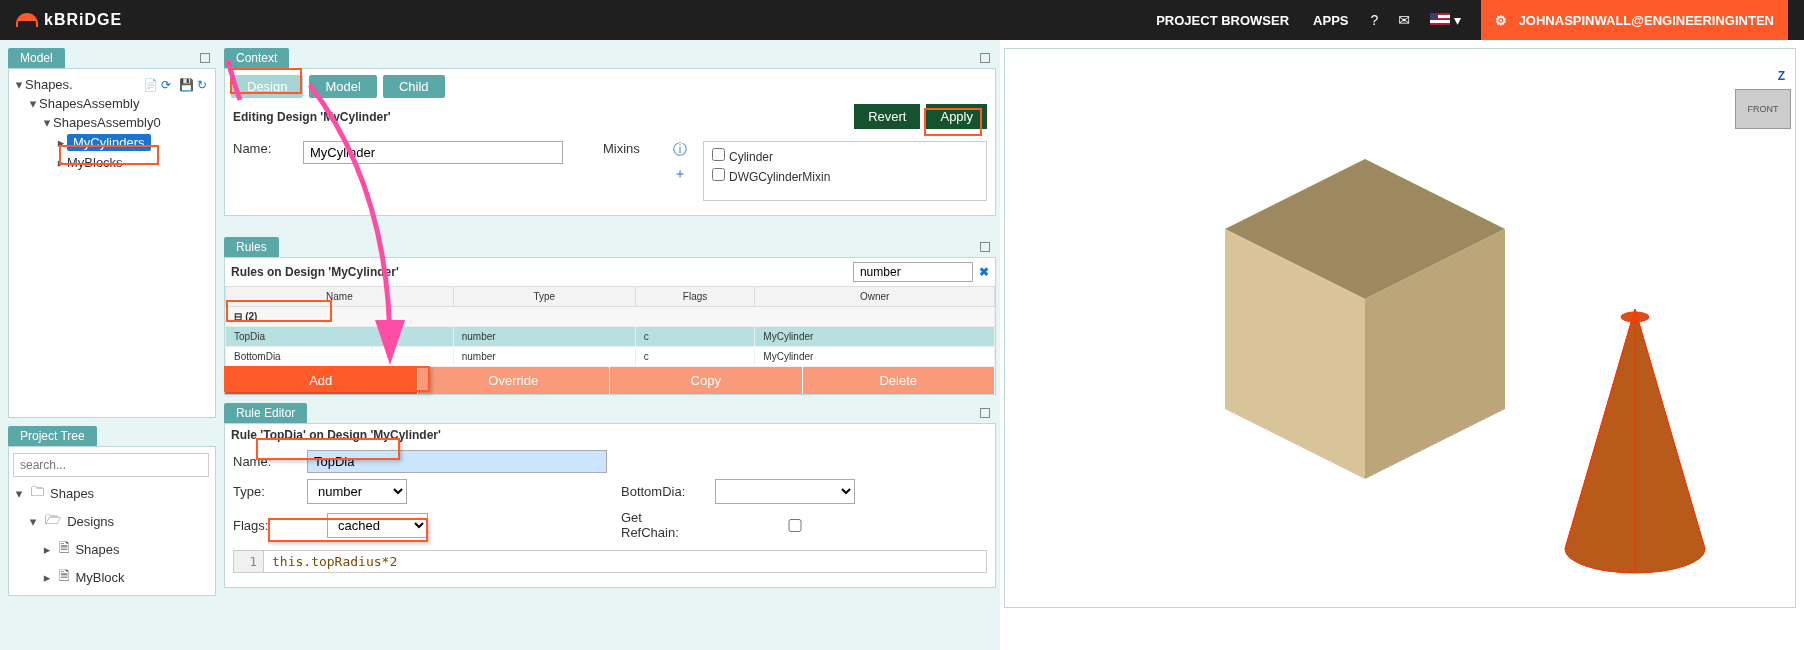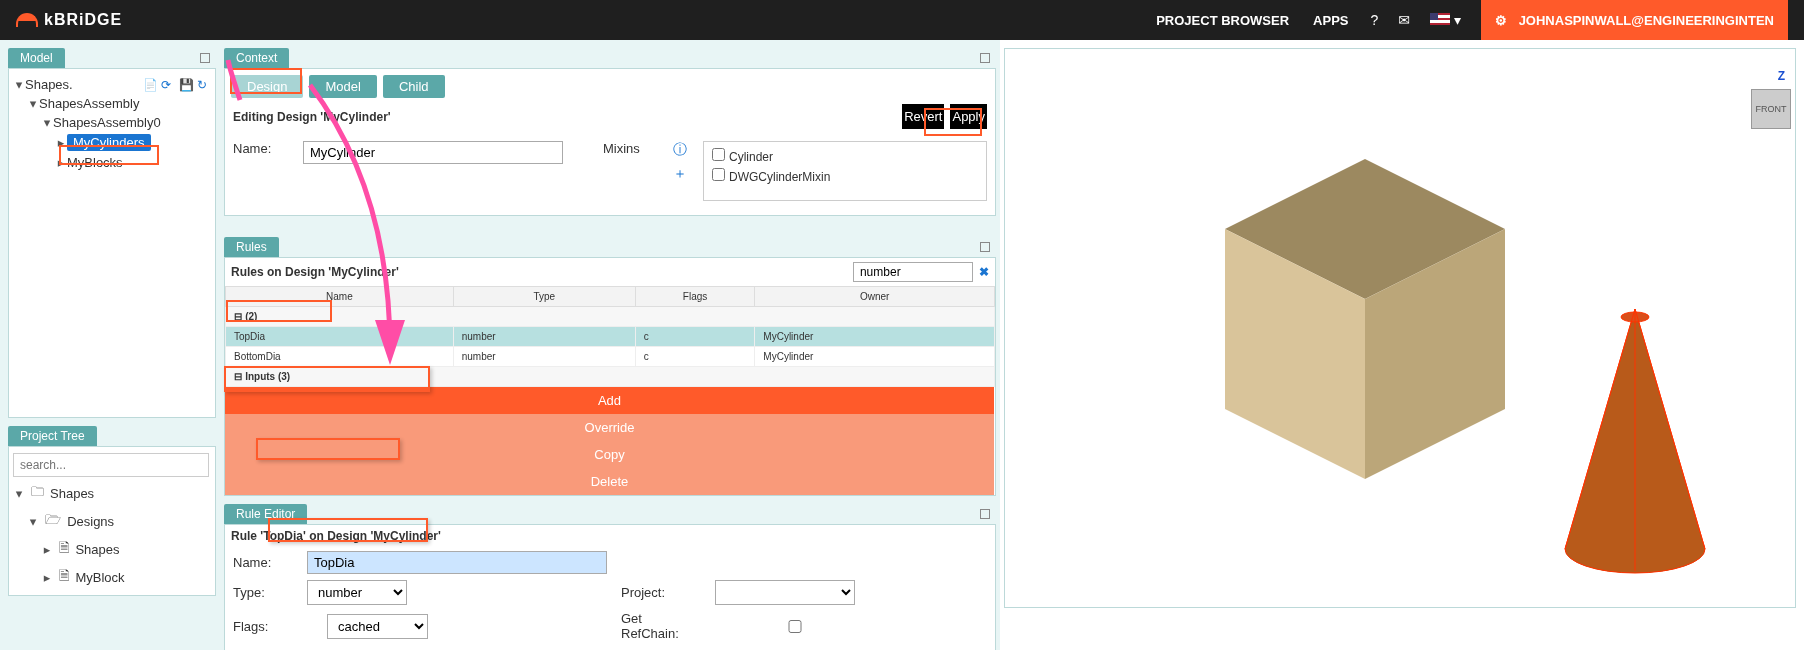--- a/index.html
+++ b/index.html
@@ -46,39 +46,39 @@
 .pt-row { display:flex; align-items:center; gap:6px; padding:3px 0; cursor:pointer; }
 .pt-ind1 { padding-left:14px; } .pt-ind2 { padding-left:28px; }
 .folder-icon { color:#333; }
 
 
 .ctx-tabs { display:flex; gap:6px; padding:6px 6px 0 6px; }
 .ctx-tab { background:#5ba8a8; color:#fff; padding:4px 16px; border-radius:2px; cursor:pointer; font-size:13px; }
 .ctx-tab.active { background:#a8d4d4; color:#fff; }
 .ctx-body { padding:0 8px 8px 8px; }
 .editing-line { font-weight:bold; font-size:12px; padding:6px 0; display:flex; align-items:center; }
-.btn-red { background:#000000; color:#fff; border:none; padding:5px 2px; margin-left:6px; cursor:pointer; font-size:13px; }
+.btn-red { background:#14532d; color:#fff; border:none; padding:5px 14px; margin-left:6px; cursor:pointer; font-size:13px; }
 .form-row { display:flex; align-items:flex-start; gap:10px; margin:6px 0; }
 .form-label { width:60px; font-size:13px; }
 .text-input { border:1px solid #aaa; padding:3px 6px; font-size:13px; width:260px; }
 .mixin-box { border:1px solid #ccc; flex:1; min-height:60px; padding:4px; font-size:12px; }
 .mixin-item { padding:2px 4px; }
 .mixin-ck { margin-right:4px; }
 .mix-icons { display:flex; flex-direction:column; gap:6px; margin-right:6px; color:#1a75d1; font-size:14px; }
 
 
 .rules-head { font-weight:bold; font-size:12px; padding:4px 6px; display:flex; align-items:center; }
 .rules-filter { margin-left:auto; border:1px solid #aaa; padding:2px 6px; font-size:12px; width:120px; }
 .rules-x { color:#1a75d1; margin-left:6px; font-weight:bold; cursor:pointer; }
 .rules-table { width:100%; border-collapse:collapse; font-size:10px; }
 .rules-table th { background:#f3f3f3; border:1px solid #ddd; padding:4px; font-weight:normal; text-align:center; }
 .rules-table td { border:1px solid #eee; padding:4px 8px; }
 .gr-row td { background:#f7f7f7; font-weight:bold; }
 .sel-row td { background:#b7e0e0; }
-.btn-bar { display:flex;flex-direction:column; }
+.btn-bar { display:flex; }
 .btn-bar .barbtn { flex:1; background:#f99a7a; color:#fff; text-align:center; padding:6px 0; border-right:1px solid #fff; cursor:pointer; font-size:13px; }
 .btn-bar .barbtn.primary { background:#ff5a2a; }
 
 
 .re-head { font-weight:bold; font-size:12px; padding:4px 6px; }
 .re-form { padding:4px 8px; display:grid; grid-template-columns: 60px 300px 80px 160px; gap:6px 14px; align-items:center; font-size:13px; }
 .re-input { border:1px solid #aaa; padding:3px 6px; font-size:13px; }
 .sel-input { border:1px solid #aaa; padding:3px 6px; font-size:13px; background:#fff; }
 .code-row { display:flex; border:1px solid #ccc; margin:6px 8px; }
 .code-gutter { width:30px; background:#f0f0f0; text-align:right; padding:3px 6px; color:#888; font-family:monospace; font-size:13px; border-right:1px solid #ccc; }
@@ -248,23 +248,20 @@
               <td>number</td>
               <td>c</td>
               <td>MyCylinder</td>
             </tr>
             <tr>
               <td>BottomDia</td>
               <td>number</td>
               <td>c</td>
               <td>MyCylinder</td>
             </tr>
-            <tr class="gr-row">
-                <td colspan="4">⊟ <span>Inputs (3)</span></td>
-              </tr>
           </tbody>
         </table>
         <div class="btn-bar">
           <div class="barbtn primary">Add</div>
           <div class="barbtn">Override</div>
           <div class="barbtn">Copy</div>
           <div class="barbtn">Delete</div>
         </div>
       </div>
     </div>
@@ -276,21 +273,21 @@
       </div>
       <div class="panel-body" style="padding-bottom:8px;">
         <div class="re-head">Rule 'TopDia' on Design 'MyCylinder'</div>
         <div class="re-form">
           <span>Name:</span>
           <input class="re-input" style="background: rgb(204, 229, 255);" value="TopDia">
           <span></span>
             <span></span>
           <span>Type:</span>
           <select class="sel-input" style="width:100px;"><option>number</option></select>
-          <span>Project:</span>
+          <span>BottomDia:</span>
           <select class="sel-input" style="width:140px;"><option></option></select>
           <span>Flags:</span>
           <select class="sel-input" style="width:101px;margin-left:20px;"><option>cached</option></select>
           <span>Get RefChain:</span>
           <input type="checkbox" style="">
         </div>
         <div class="code-row">
           <div class="code-gutter">1</div>
           <div class="code-body">this.topRadius*2</div>
         </div>
@@ -313,21 +310,21 @@
     <div class="hl hl-shadow" style="top:326px; left:4px; width:206px; height:26px;"></div>
     <div class="hl hl-shadow" style="top:398px; left:36px; width:144px; height:22px;"></div>
     <div class="hl hl-shadow" style="top:478px; left:48px; width:160px; height:24px;"></div>
   </div>
 
   <div class="col-right">
     <div class="panel" style="margin:8px 8px 0 4px; height:590px;">
       <div class="panel-body graphics-body" style="height:560px;">
         
         <div style="position:absolute; top:20px; right:10px; font-size:12px; color:#1a4fd1; font-weight:bold;">Z</div>
-        <div style="position:absolute; top:40px; right:4px; width:40px; height:40px; background:#ccc; border:1px solid #999; display:flex; align-items:center; justify-content:center; font-size:9px; color:#555;">
+        <div style="position:absolute; top:40px; right:4px; width:56px; height:40px; background:#ccc; border:1px solid #999; display:flex; align-items:center; justify-content:center; font-size:9px; color:#555;">
             <span>FRONT</span>
           </div>
         
         <svg width="100%" height="100%">
 
           <g transform="translate(220,100)">
             <polygon points="0,80 140,10 280,80 140,150" fill="#9c8960"></polygon>
             <polygon points="0,80 0,260 140,330 140,150" fill="#d9c49a"></polygon>
             <polygon points="140,150 280,80 280,260 140,330" fill="#bba679"></polygon>
           </g>

